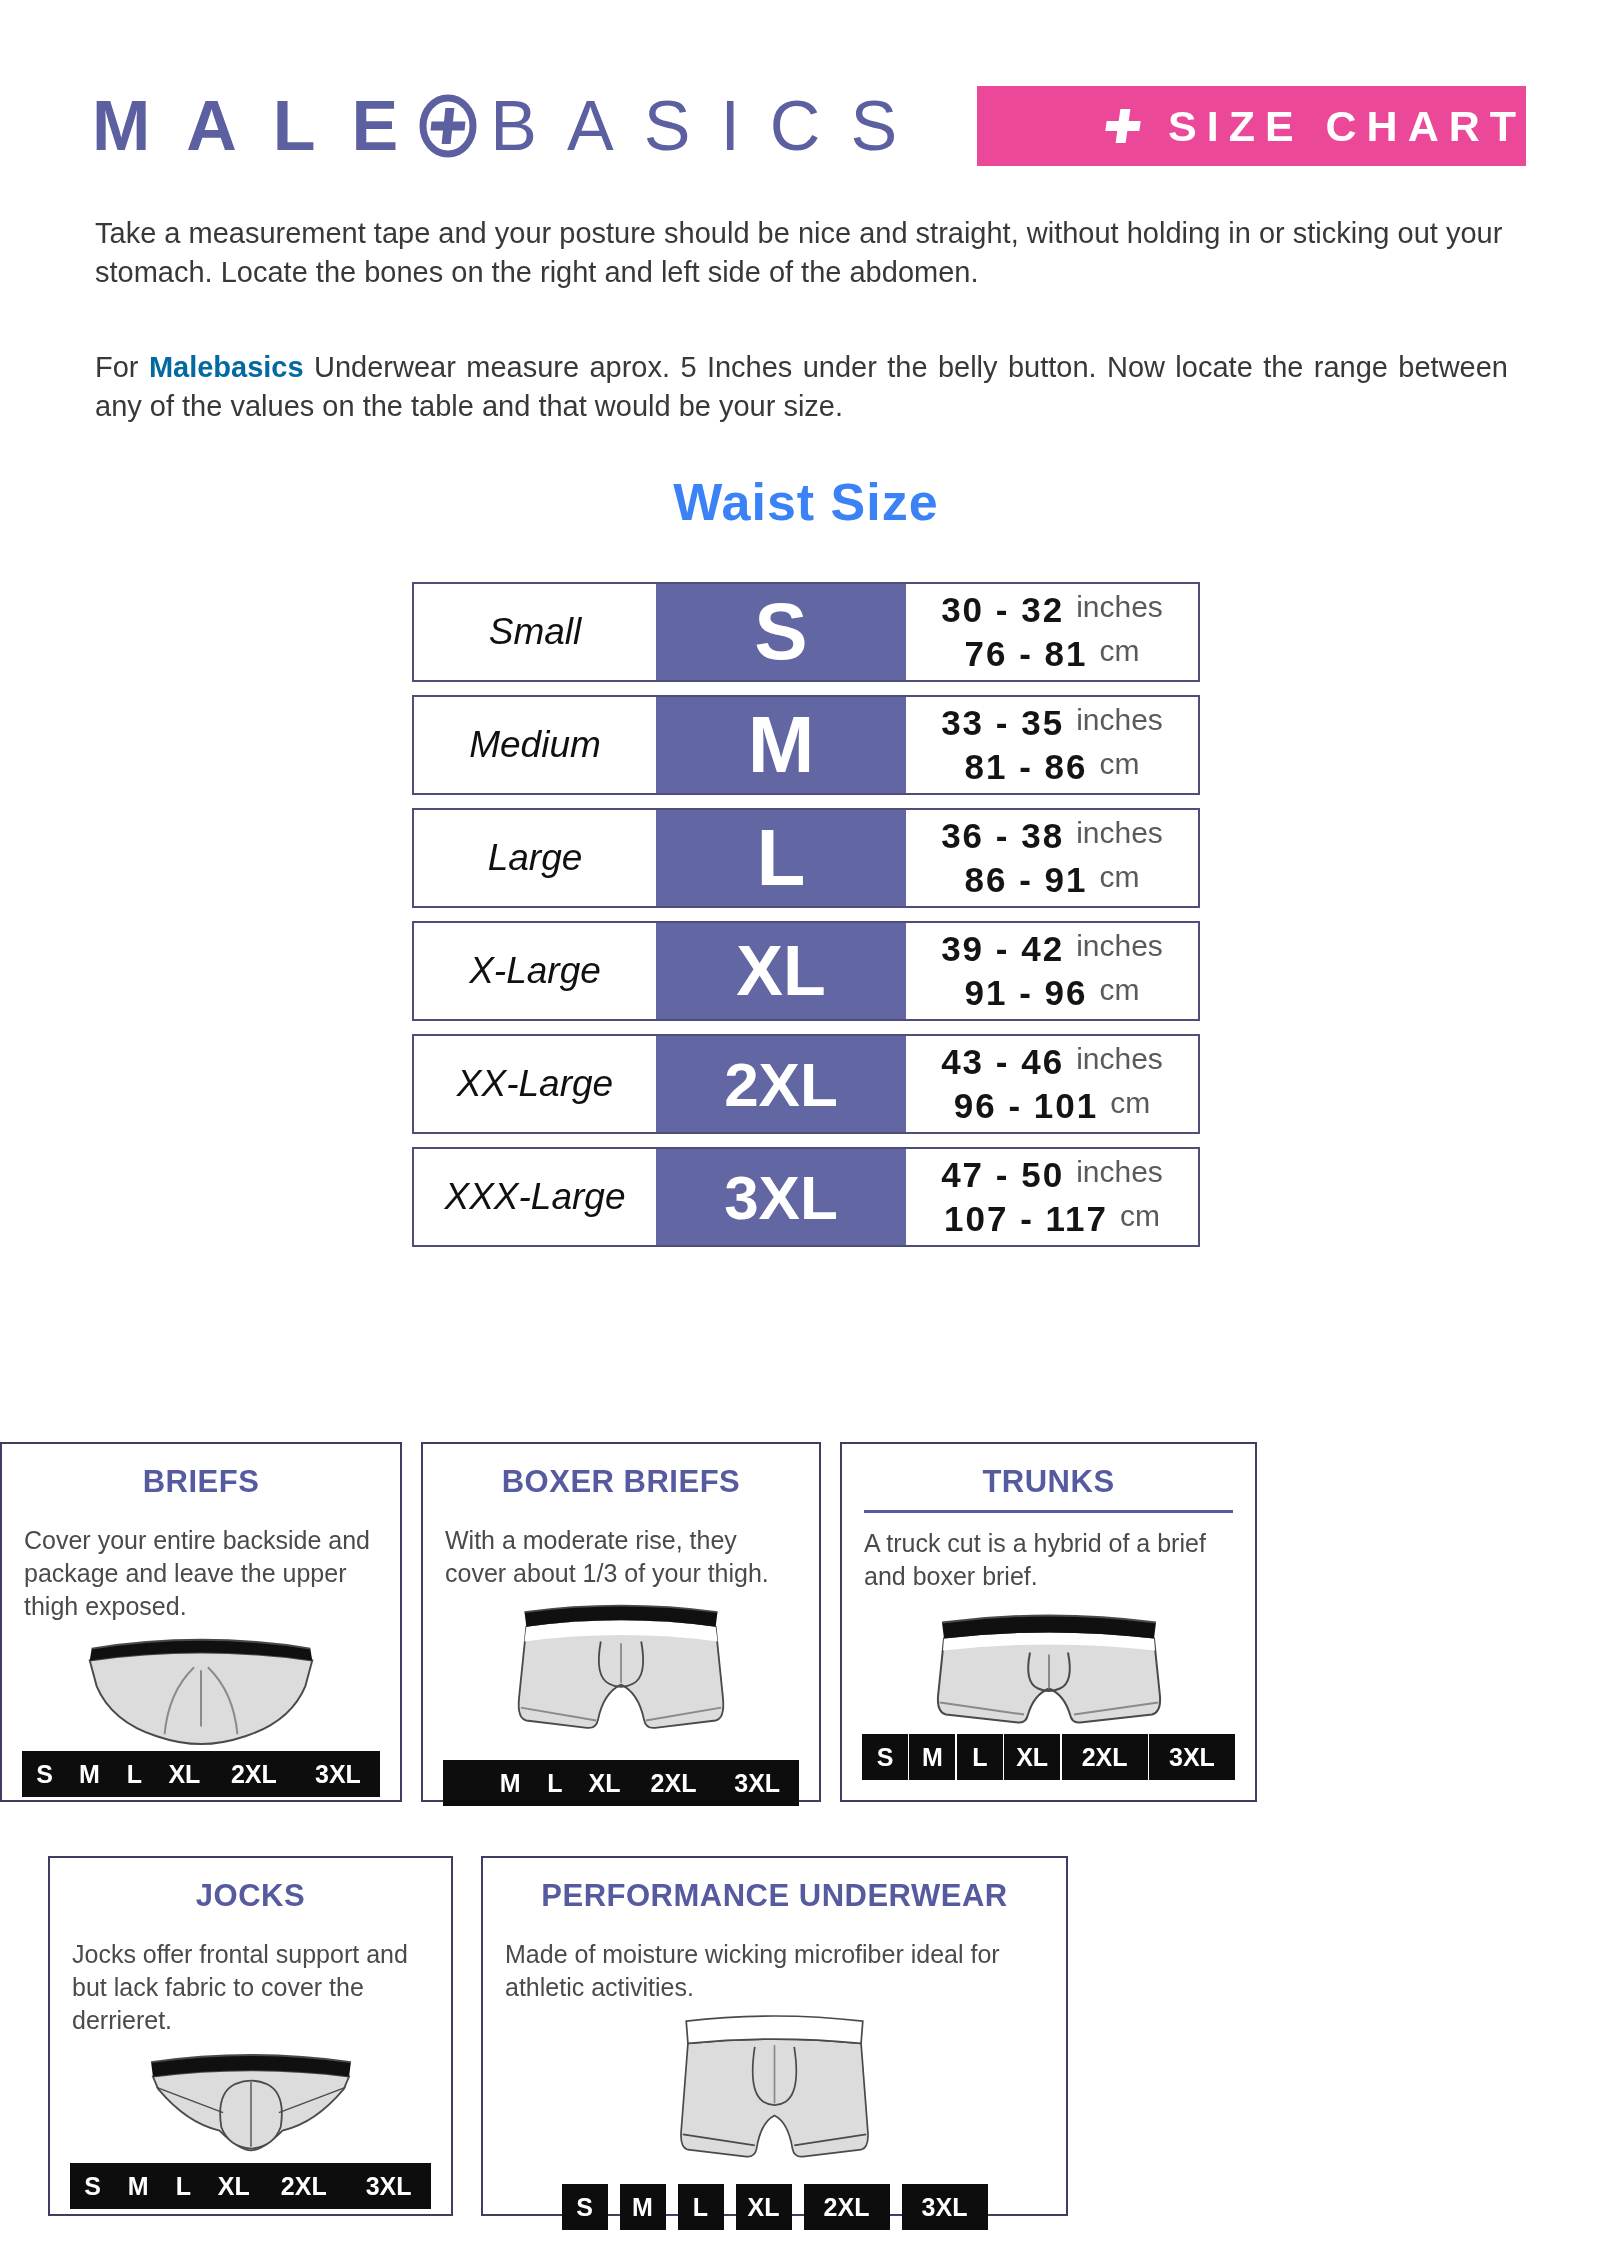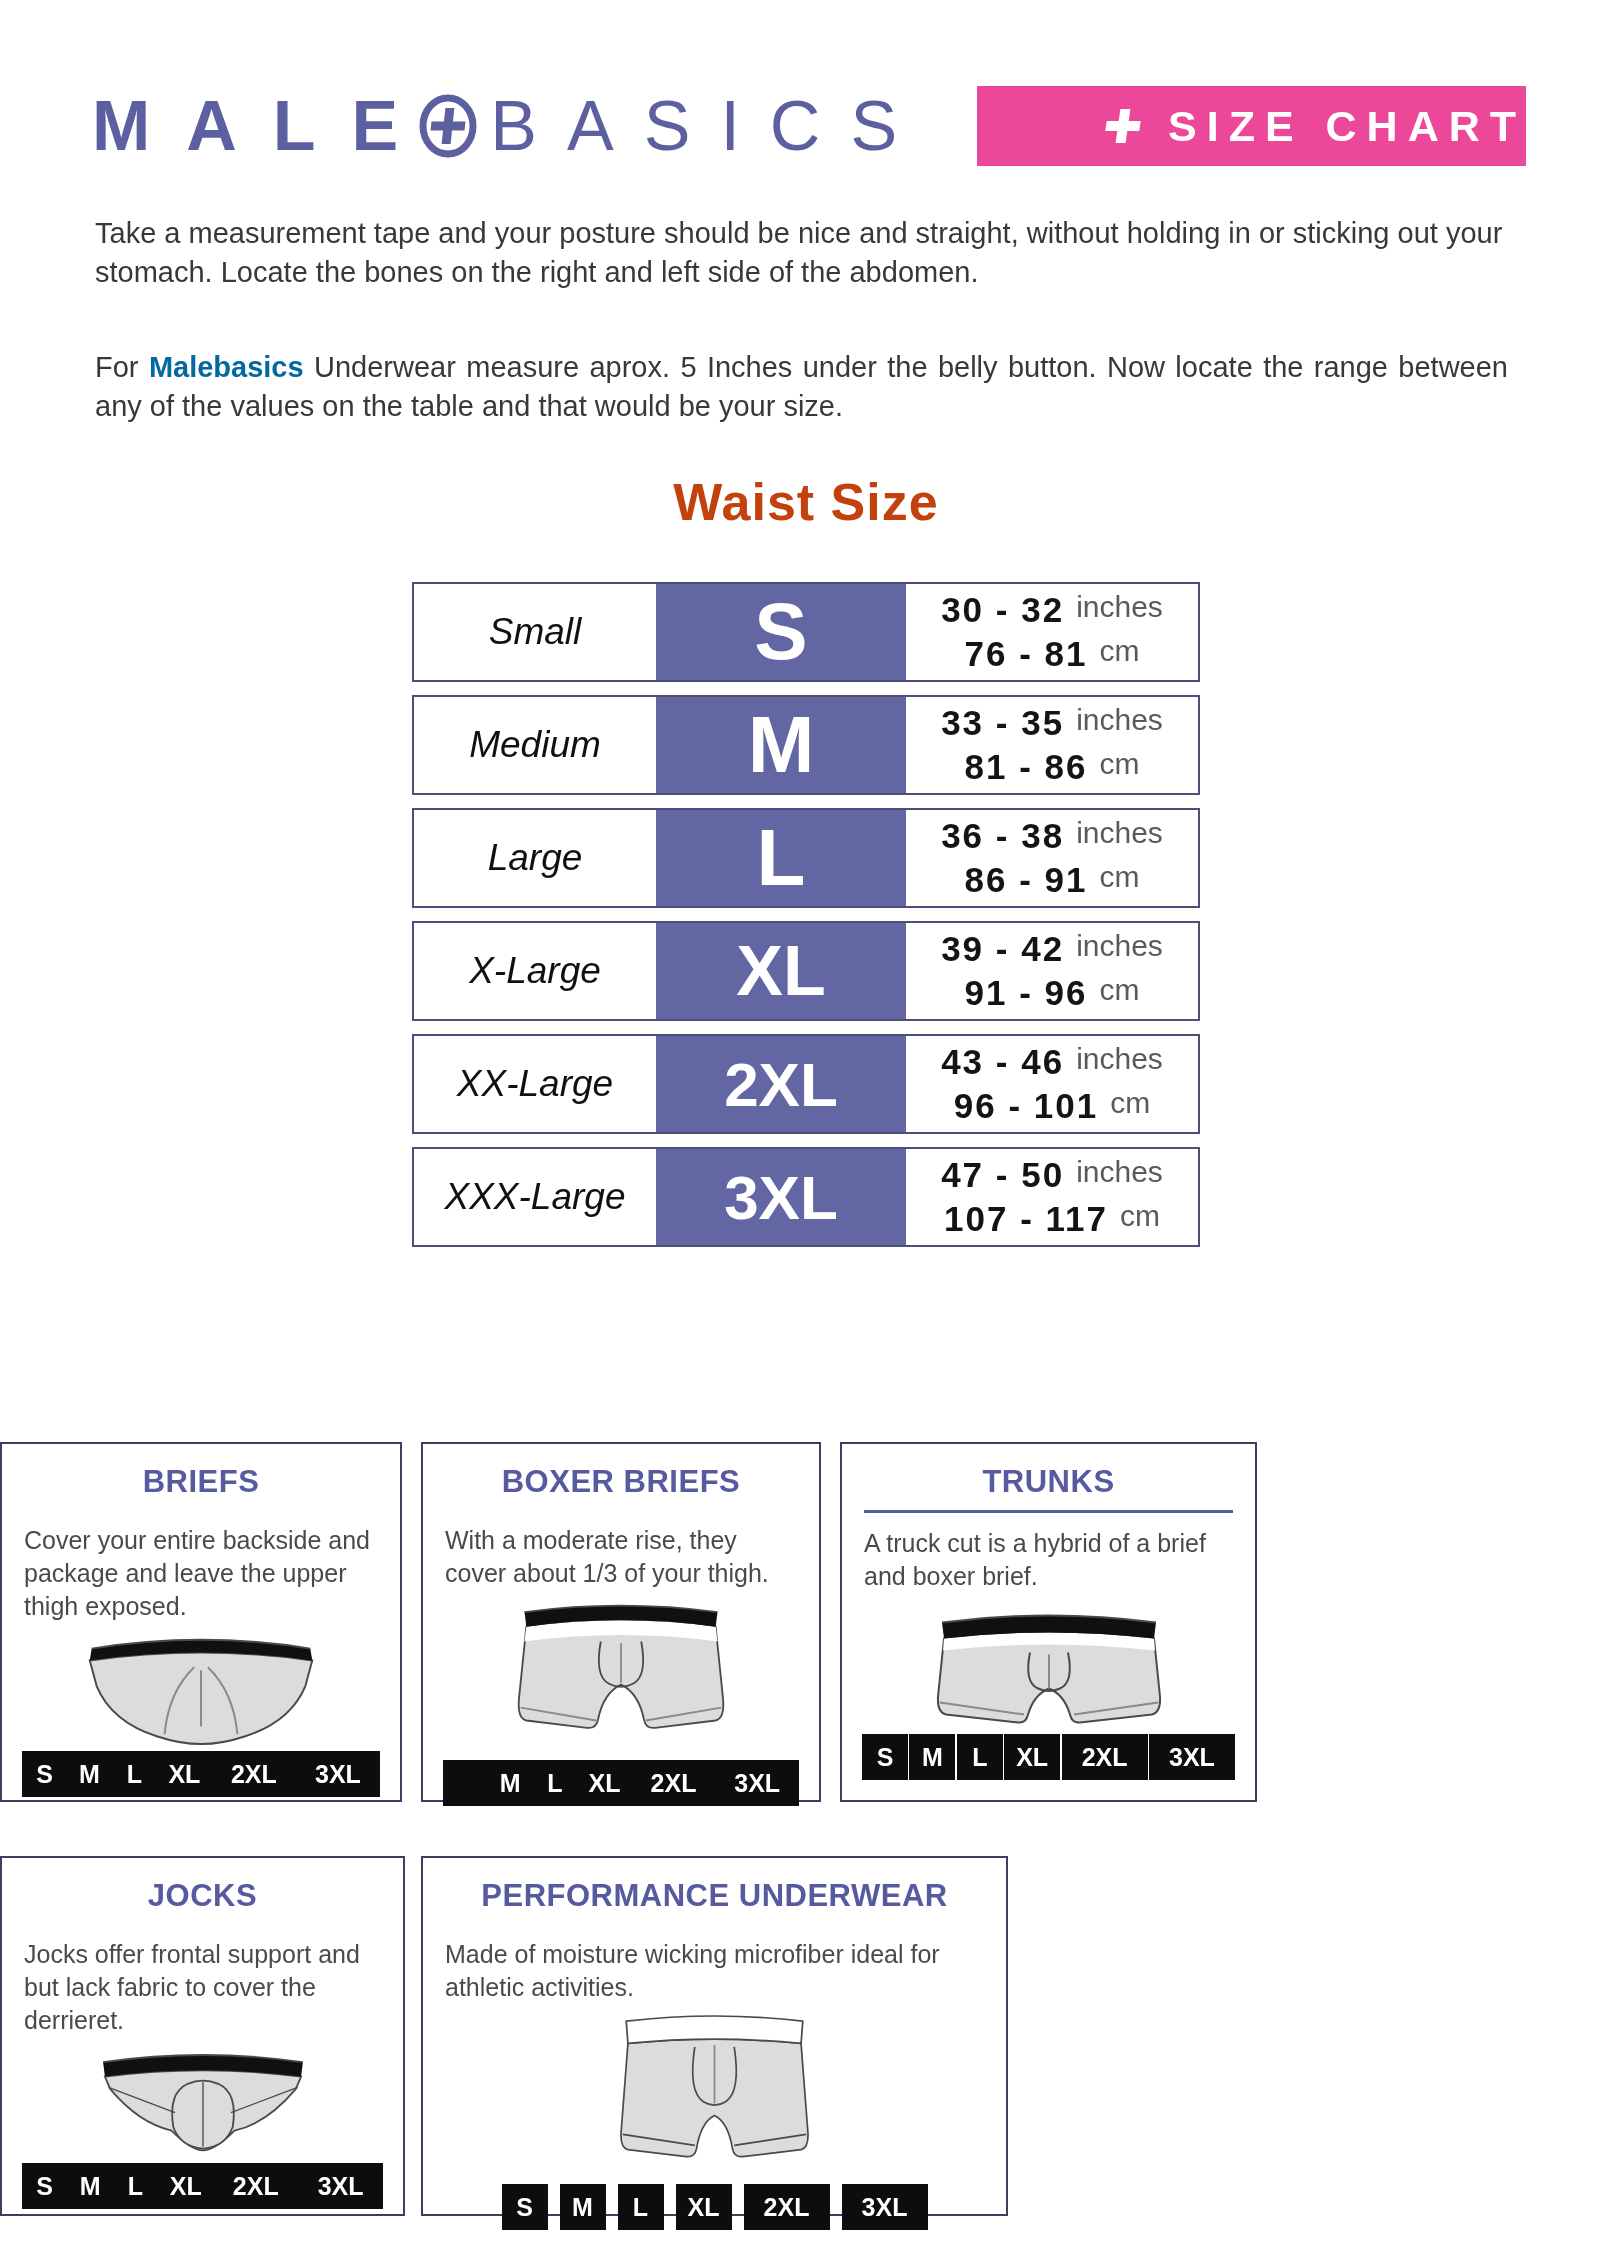--- a/index.html
+++ b/index.html
@@ -26,21 +26,21 @@
   
   .intro {
     margin:48px 95px 0 95px; width:1413px;
     font-size:29px; line-height:39px; color:#383838;
   }
   .intro.justified { text-align:justify; margin-top:56px; }
   .intro strong { color:#0369a1; font-weight:700; }
   
   .waist-title {
     margin:46px 0 0 412px; width:788px; text-align:center;
-    color:#c2410c; font-size:52px; font-weight:800; letter-spacing:1px;
+    color:#3b82f6; font-size:52px; font-weight:800; letter-spacing:1px;
   }
   .size-table { margin:50px 0 0 412px; width:788px; }
   .trow {
     display:flex; height:100px; margin-bottom:13px;
     border:2px solid #4e4e78; background:#fff;
   }
   .tlabel {
     width:242px; display:flex; align-items:center; justify-content:center;
     font-style:italic; font-weight:400; font-size:37px; color:#101010;
   }
@@ -54,21 +54,21 @@
   .tmeas {
     flex:1; display:flex; flex-direction:column;
     align-items:center; justify-content:center; gap:4px;
   }
   .mline { display:flex; align-items:flex-start; gap:12px; }
   .mnum { font-weight:700; font-size:35px; color:#141414; letter-spacing:2px; }
   .munit { font-size:30px; color:#5a5a5a; }
   
   .cards-row { display:flex; justify-content:flex-start; align-items:flex-start; }
   .row1 { margin-top:195px; gap:19px; }
-  .row2 { margin-top:54px; gap:16px; }
+  .row2 { margin-top:54px; gap:28px;padding-left:48px; }
   .card {
     border:2px solid #3e3e63; background:#fff; height:360px;
     padding:14px 20px 20px; display:flex; flex-direction:column;
   }
   .w-briefs { width:402px; } .w-boxer { width:400px; } .w-trunks { width:417px; }
   .w-jocks { width:405px; } .w-perf { width:587px; }
   .card-title {
     text-align:center; color:#565a9e; font-weight:800;
     font-size:31px; margin-top:6px; letter-spacing:0.5px;
   }

